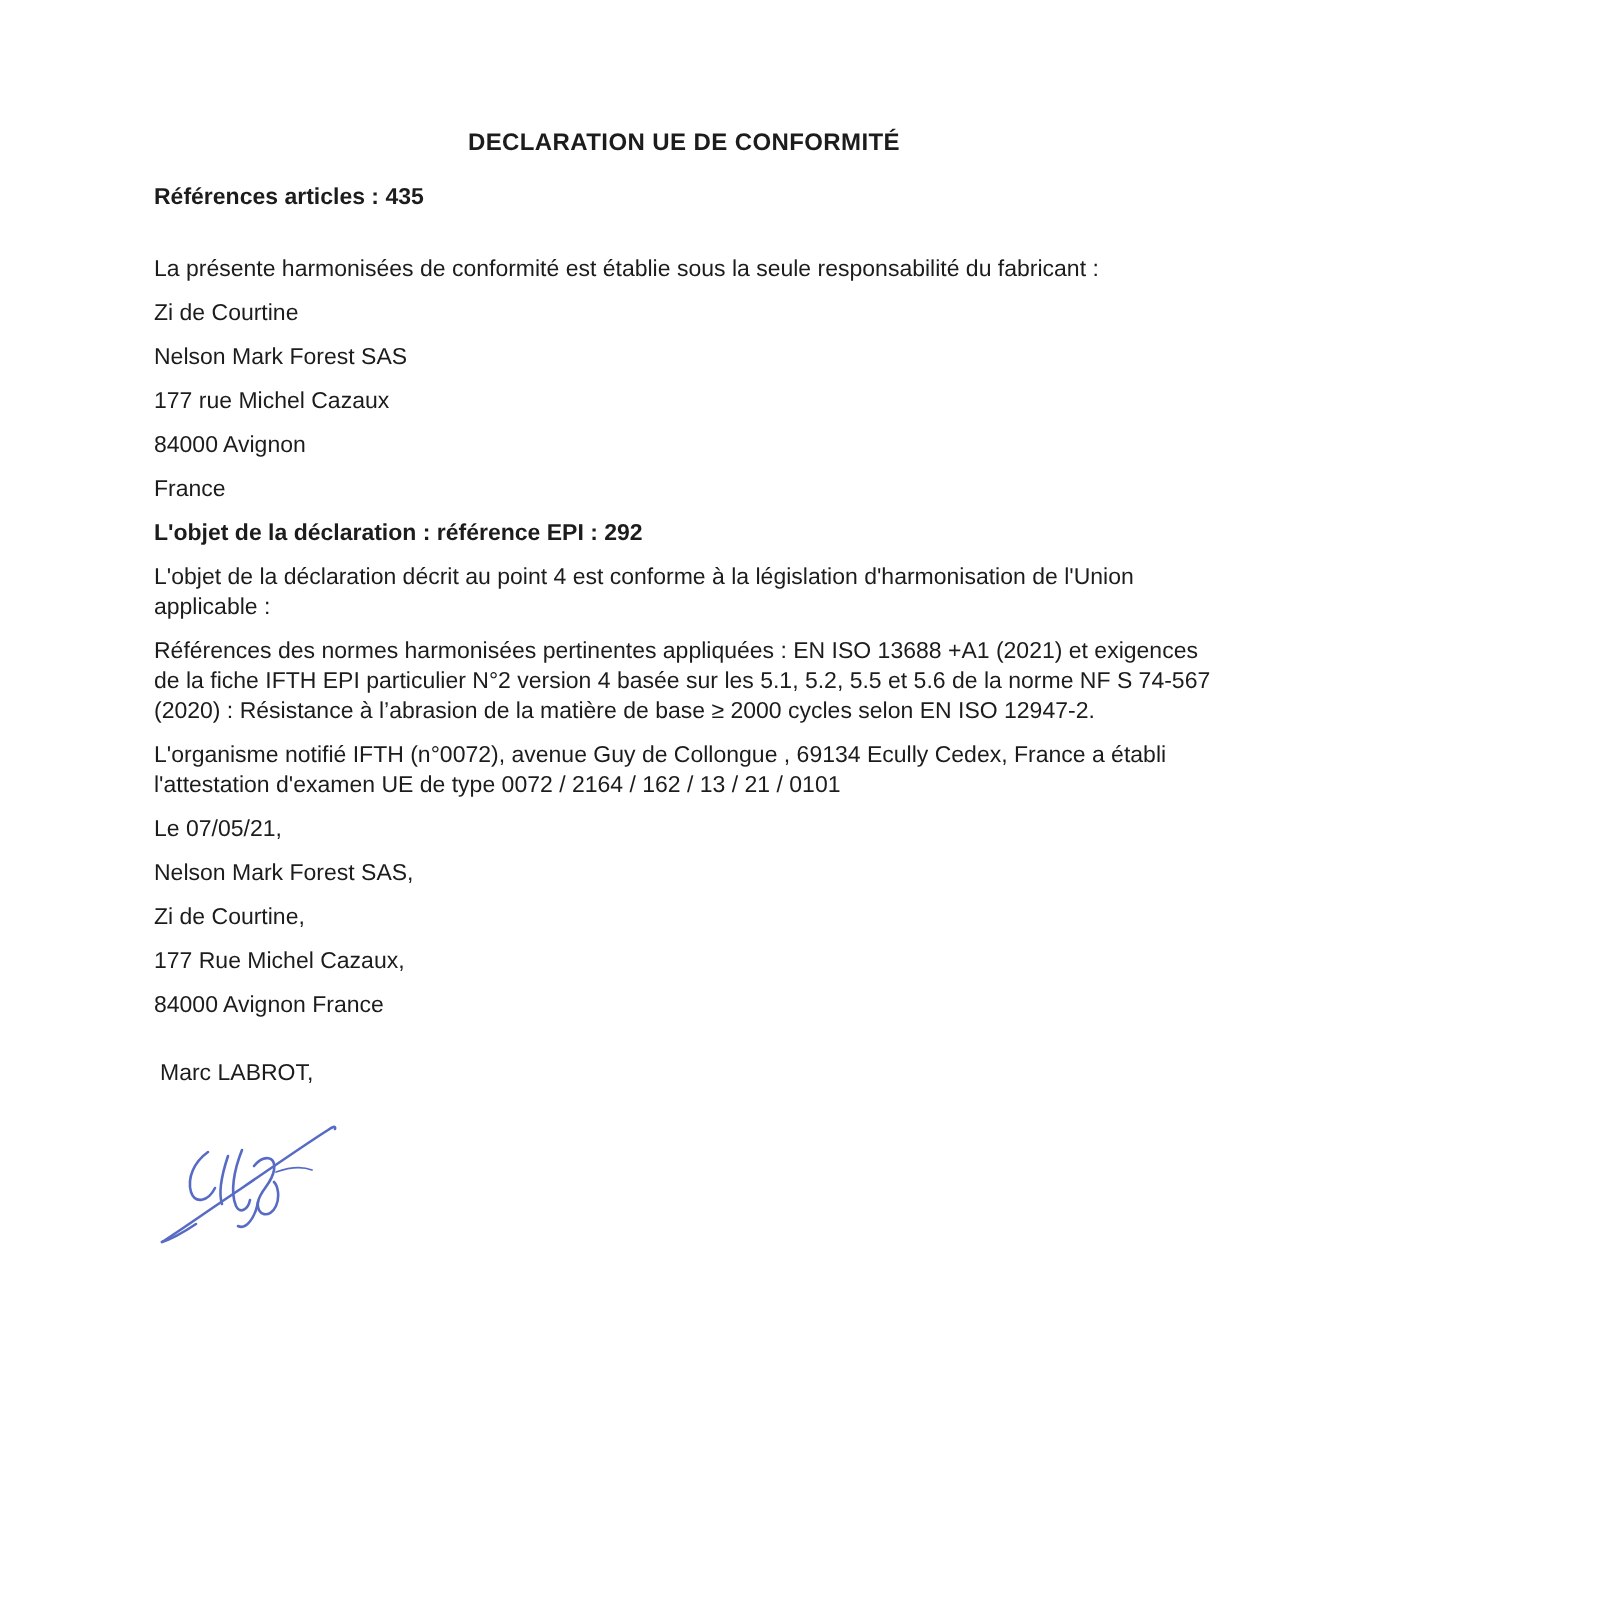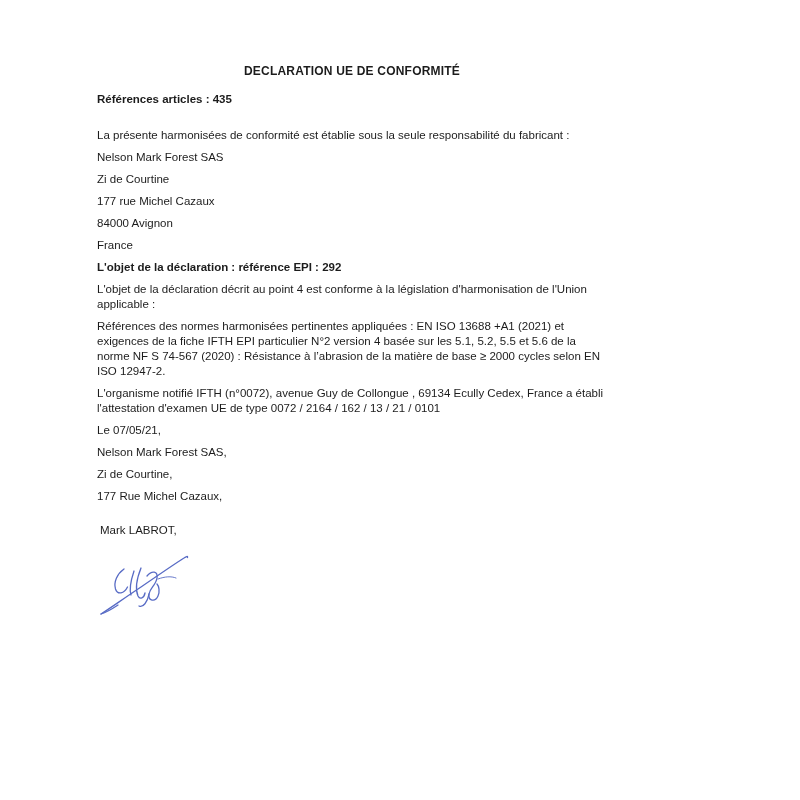--- a/index.html
+++ b/index.html
@@ -13,21 +13,21 @@
     position: relative;
     font-family: "Liberation Sans", sans-serif;
     overflow: hidden;
   }
   .page {
     position: absolute;
     top: 0; left: 0;
     width: 788px;
     height: 800px;
     box-sizing: border-box;
-    padding: 64px 181px 0 97px;
+    padding: 64px 181px 0 77px;
     color: #1c1c1c;
     background: #ffffff;
   }
   .doc-title {
     font-size: 12px;
     font-weight: bold;
     text-align: center;
     line-height: 15px;
     margin: 0 0 13px 0;
     letter-spacing: 0.2px;
@@ -55,44 +55,45 @@
 
   <h1 class="doc-title">DECLARATION UE DE CONFORMITÉ</h1>
 
 
   <p class="bold">Références articles : 435</p>
 
   <div class="blank-md"></div>
 
   <p>La présente harmonisées de conformité est établie sous la seule responsabilité du fabricant :</p>
 
+  <p>Zi de Courtine</p>
   <p>Nelson Mark Forest SAS</p>
-  <p>Zi de Courtine</p>
   <p>177 rue Michel Cazaux</p>
   <p>84000 Avignon</p>
   <p>France</p>
 
   <p class="bold">L'objet de la déclaration : référence EPI : 292</p>
 
   <p>L'objet de la déclaration décrit au point 4 est conforme à la législation d'harmonisation de l'Union applicable :</p>
 
 
   <p>Références des normes harmonisées pertinentes appliquées : EN ISO 13688 +A1 (2021) et exigences de la fiche IFTH EPI particulier N°2 version 4 basée sur les 5.1, 5.2, 5.5 et 5.6  de la norme NF S 74-567 (2020) : Résistance à l’abrasion de la matière de base ≥ 2000 cycles selon EN ISO 12947-2.</p>
 
   <p>L'organisme notifié IFTH (n°0072), avenue Guy de Collongue , 69134 Ecully Cedex, France a établi l'attestation d'examen UE de type 0072 / 2164 / 162 / 13 / 21 / 0101</p>
 
   <p>Le 07/05/21,</p>
 
   <p>Nelson Mark Forest SAS,</p>
   <p>Zi de Courtine,</p>
   <p>177 Rue Michel Cazaux,</p>
+  <p>84000 Avignon France</p>
 
   <div class="blank-sm"></div>
 
-  <p class="indent-sm">Mark LABROT,</p>
+  <p class="indent-sm">Marc LABROT,</p>
 
   <div class="signature-wrap">
     <svg width="95" height="72" viewBox="0 0 95 72" xmlns="http://www.w3.org/2000/svg">
       <g fill="none" stroke-width="1.3" stroke-linecap="round" opacity="0.92">
         <path d="M 4,66 C 12,61 26,51 44,39 C 60,28 76,17 87,10 C 89,8.6 91,7.6 90.5,9.5" stroke="#4a5fc0"></path>
         <path d="M 4,66 C 9,64.5 15,61 21,57" stroke="#4a5fc0"></path>
         <path d="M 27,21 C 20,26 16.5,34 18.5,41 C 20.5,47 27,46 30.5,39" stroke="#4a5fc0"></path>
         <path d="M 37,23 C 34,32 32,41 34,47" stroke="#4a5fc0"></path>
         <path d="M 44,20 C 40,30 38,41 41,48 C 43,52 47,50 48,45" stroke="#4a5fc0"></path>
         <path d="M 50,28 C 55,22 61,23 60,30 C 59,37 53,40 52,46 C 51,53 58,54.5 61,48 C 63,43.5 62,38 60,36" stroke="#4a5fc0"></path>

